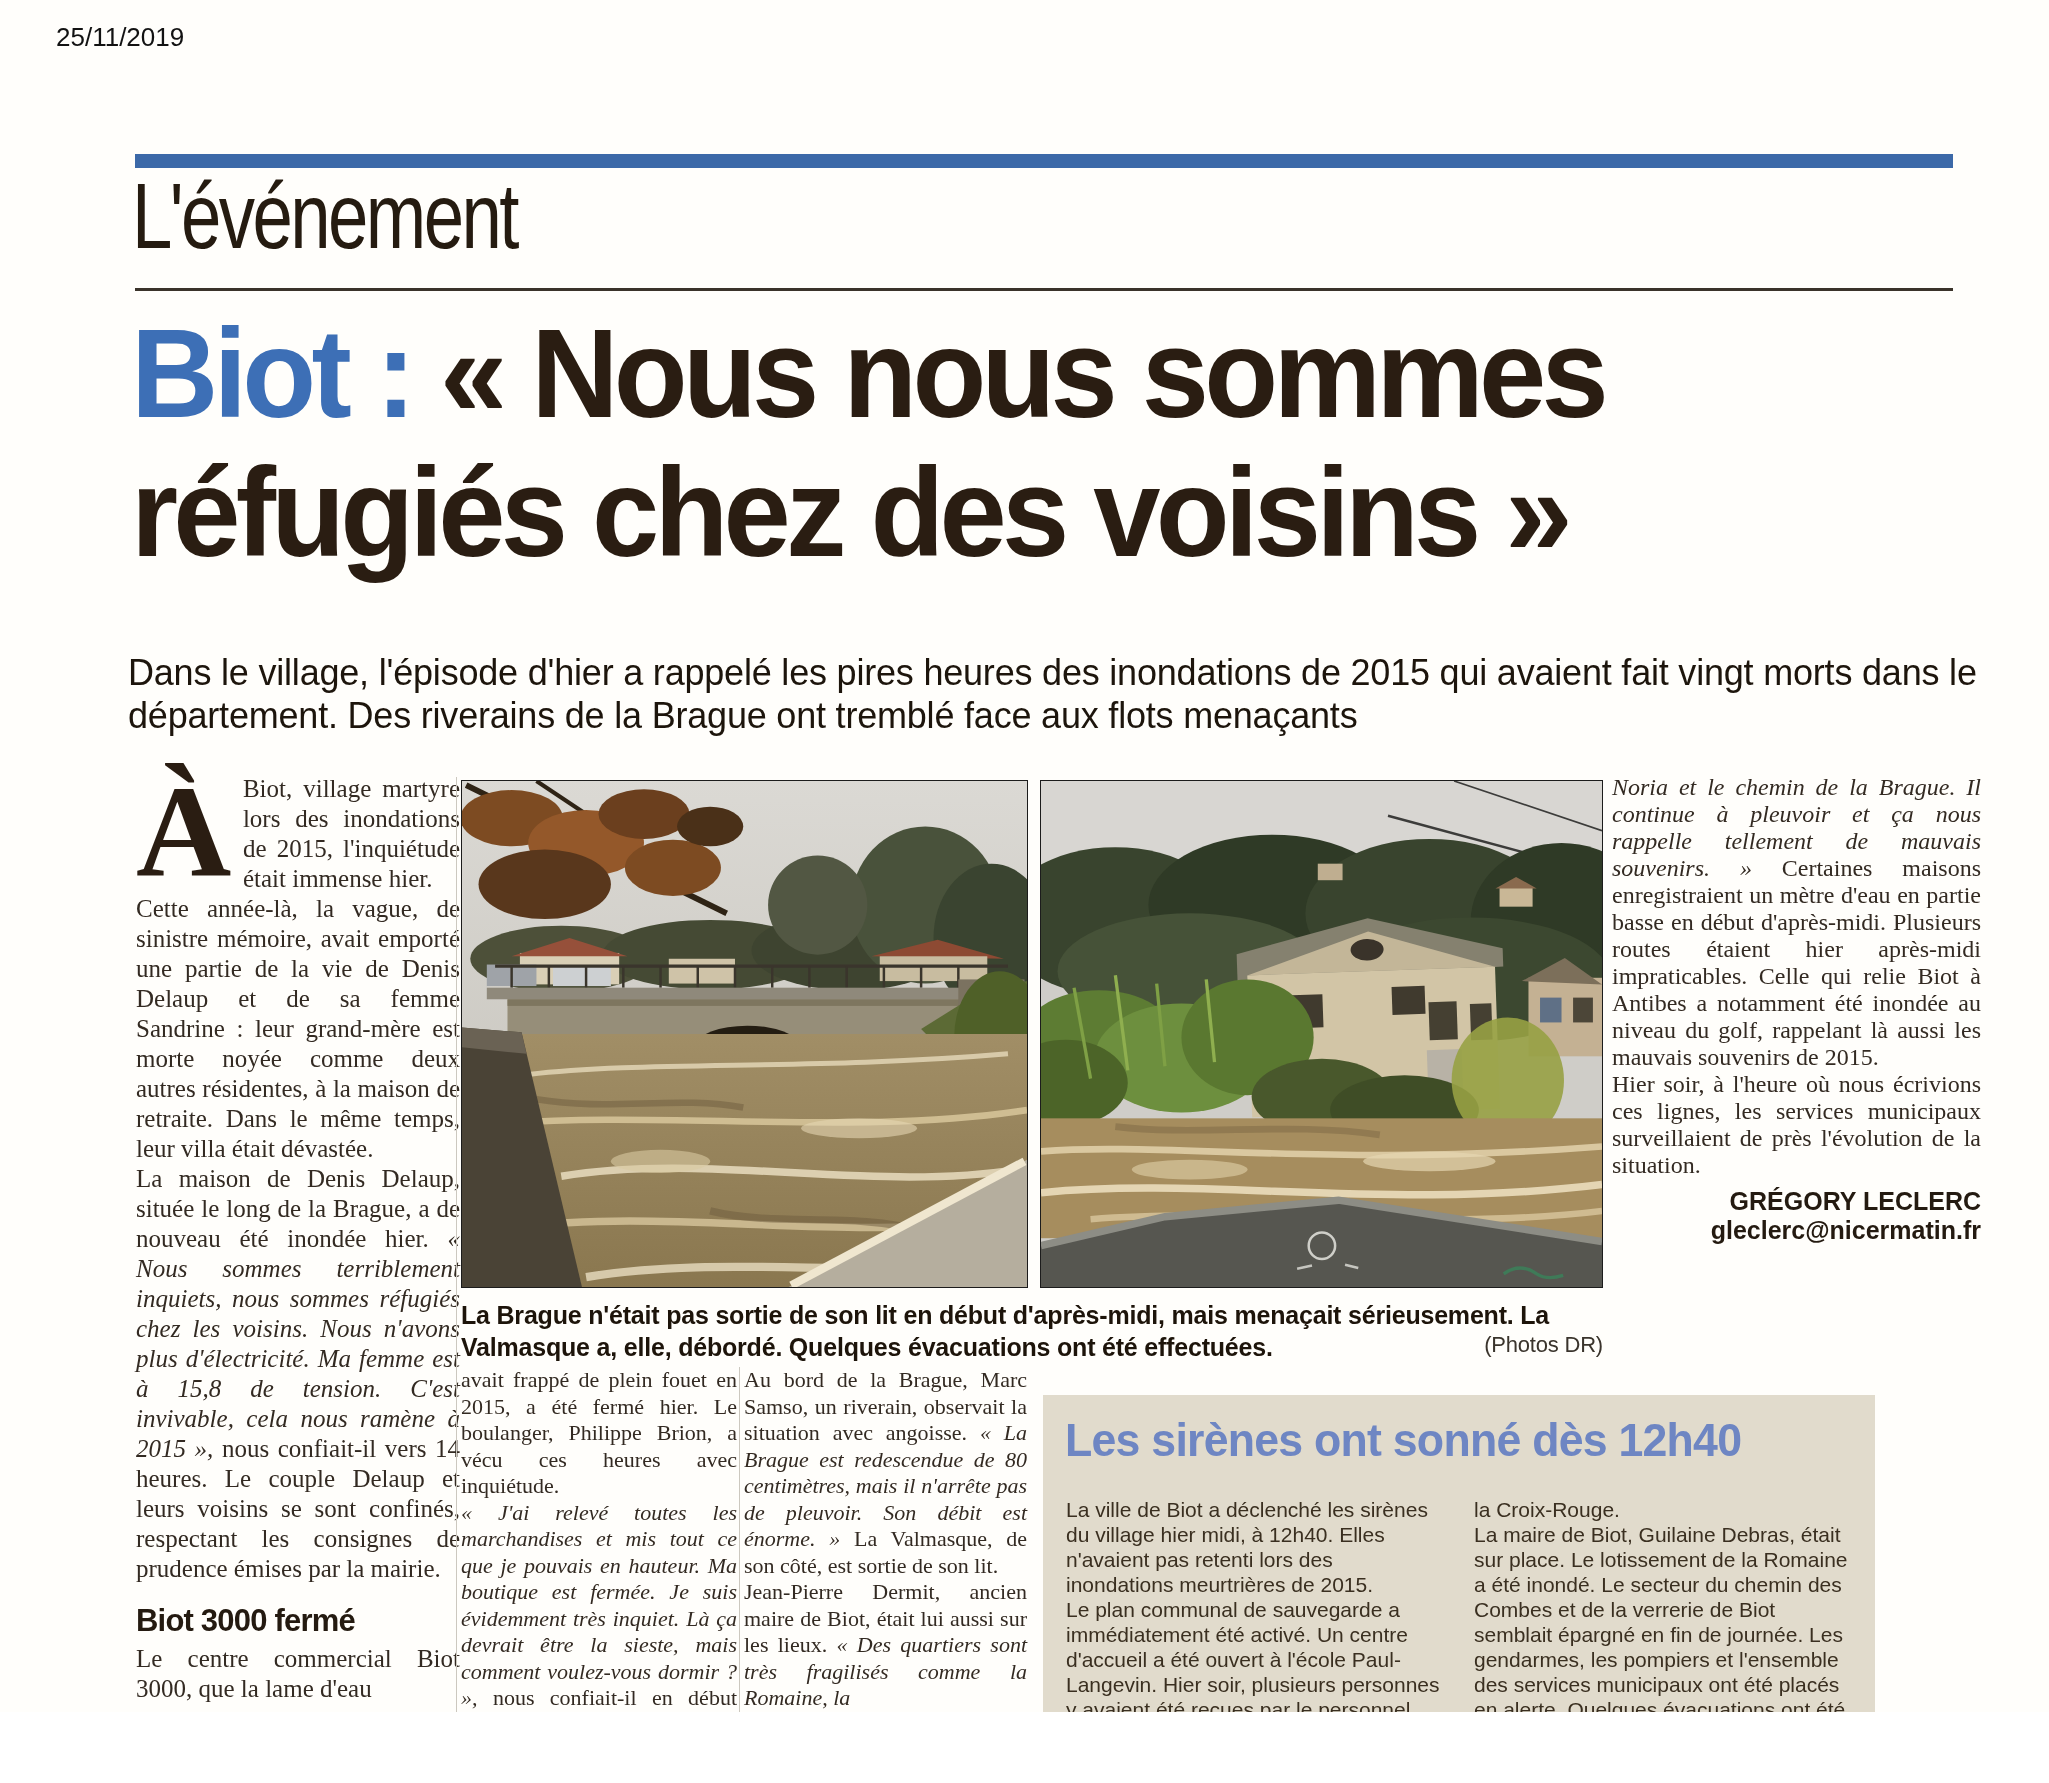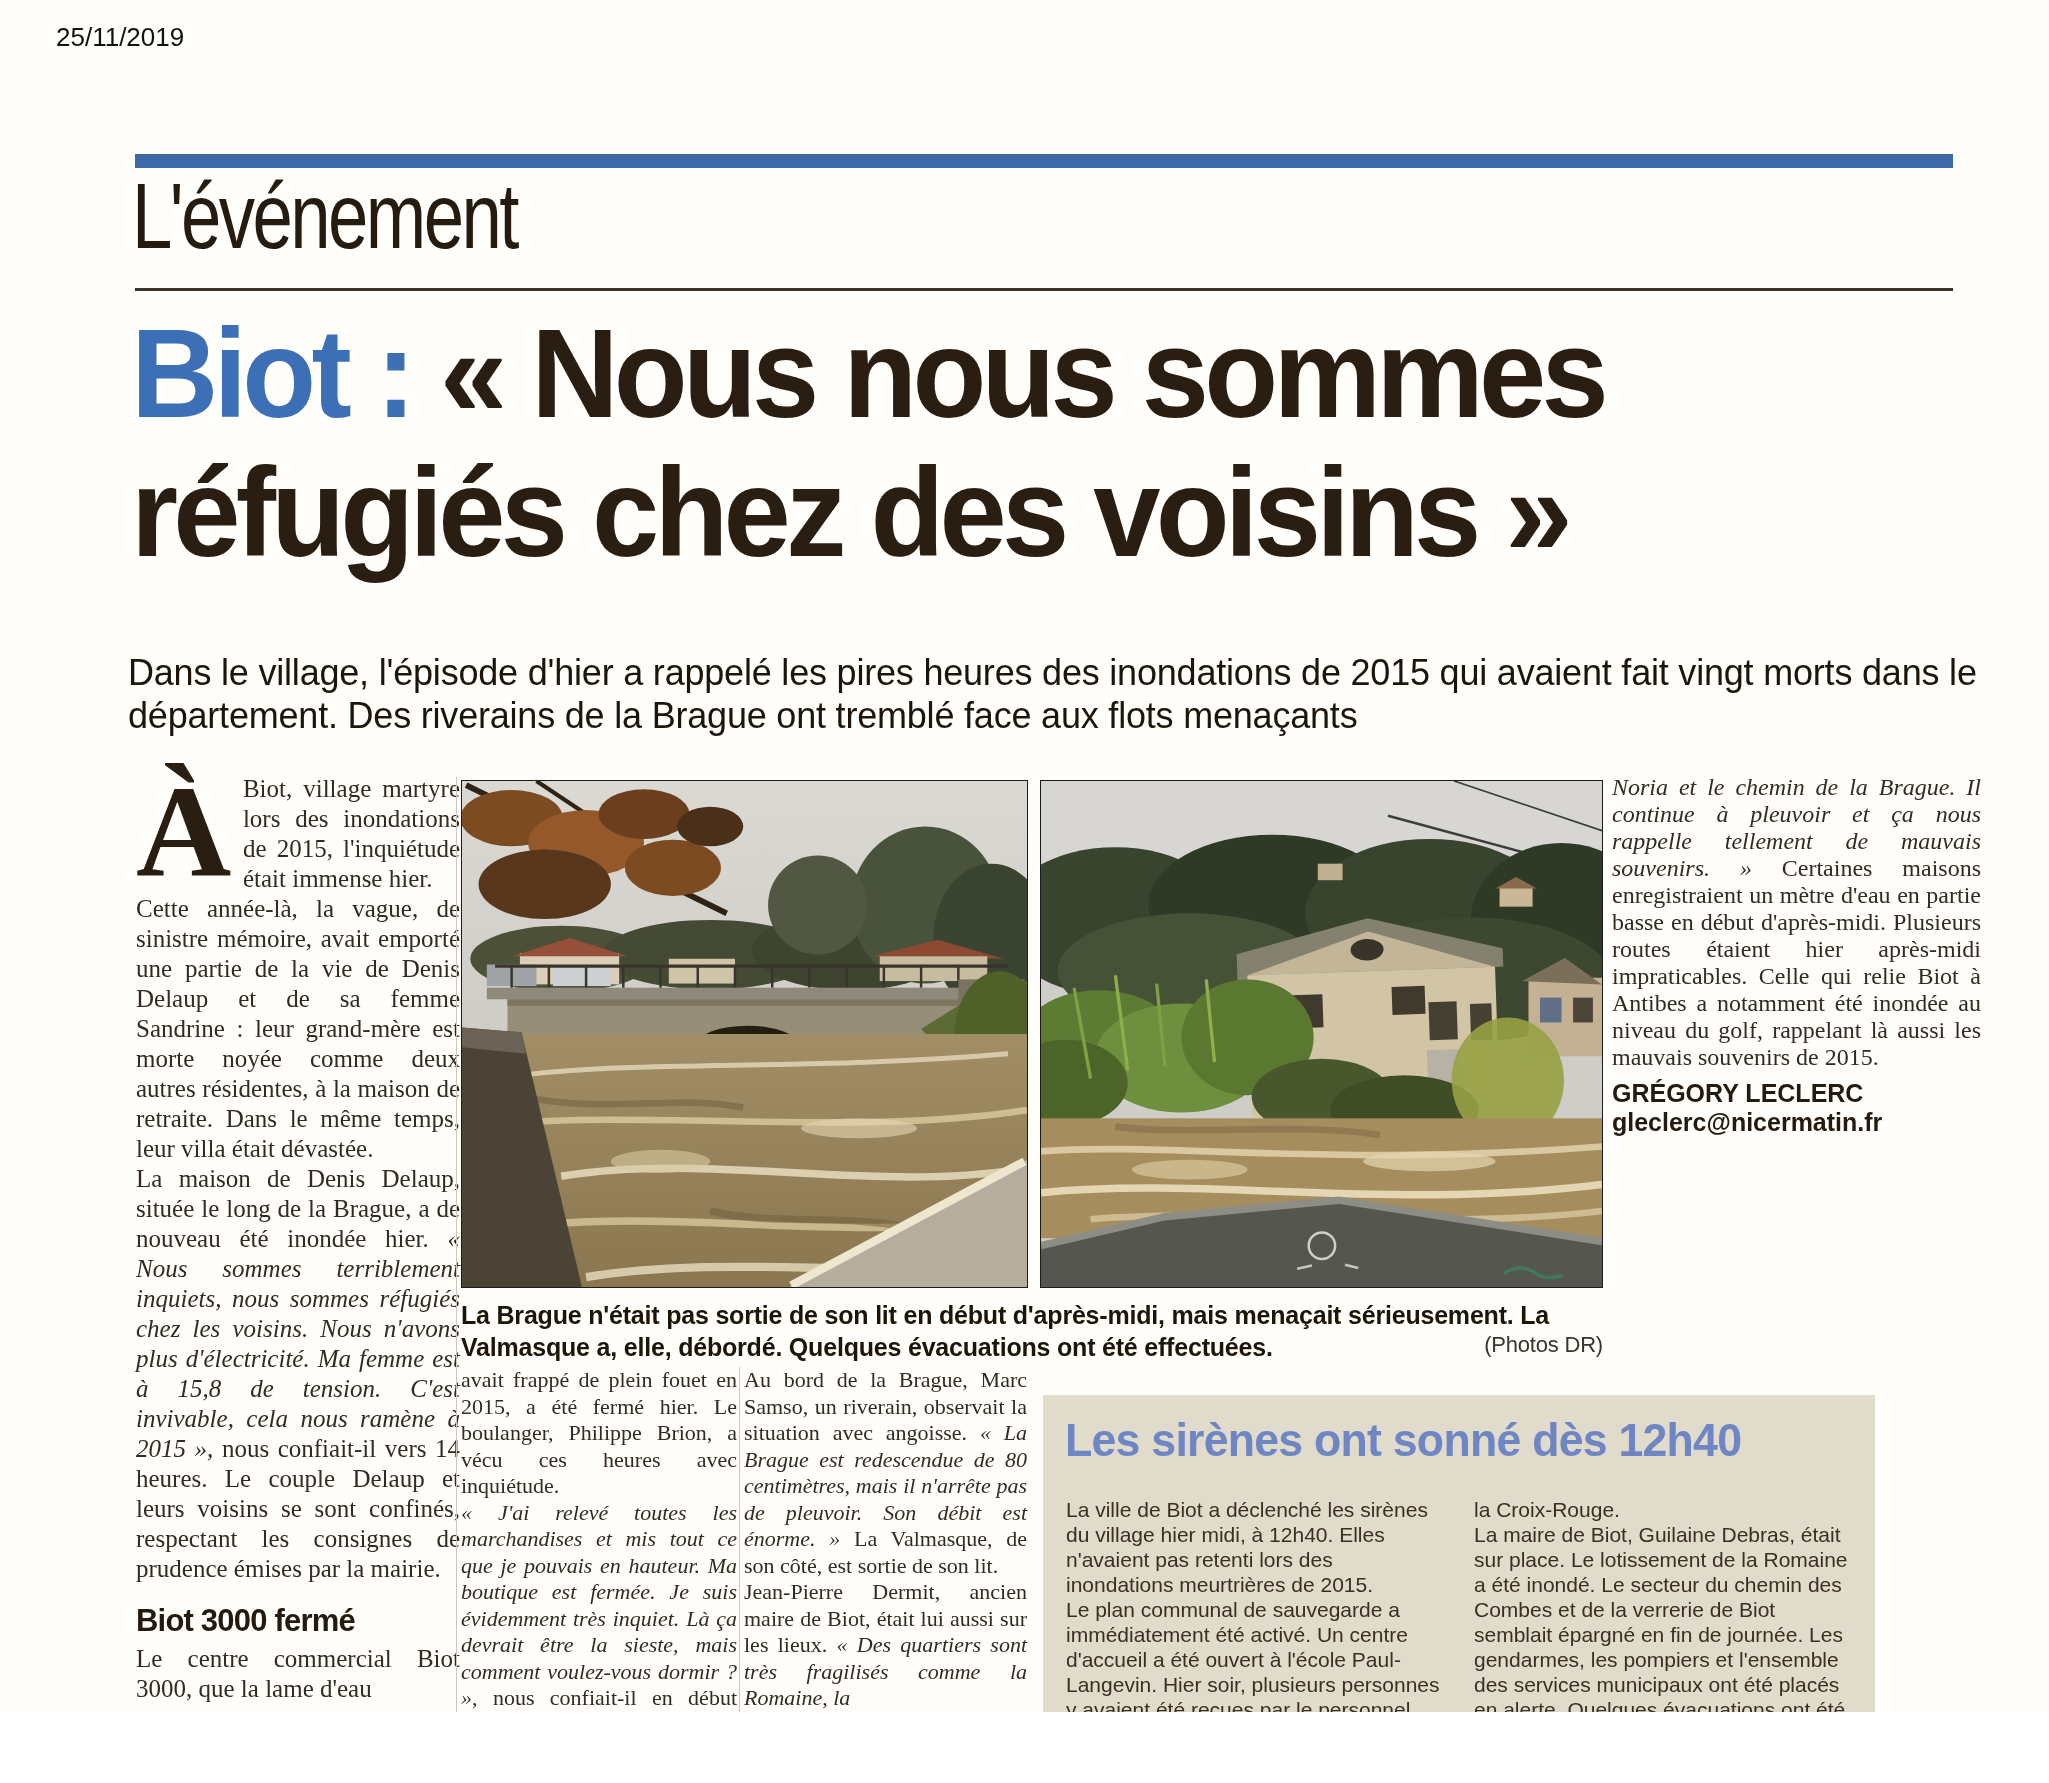--- a/index.html
+++ b/index.html
@@ -30,21 +30,21 @@
   #photo1{left:461px;top:780px;width:565px;height:506px;}
   #photo2{left:1040px;top:780px;width:561px;height:506px;}
   .photo svg{display:block;width:100%;height:100%;}
   .caption{position:absolute;left:461px;top:1299px;width:1142px;
         font-family:"Liberation Sans",sans-serif;font-weight:bold;font-size:25px;line-height:32px;
         letter-spacing:-0.2px;color:#1d140a;}
   .caption .credit{position:absolute;right:0;bottom:1.7px;font-weight:normal;font-size:22px;color:#3a342c;}
   .col2{left:461px;top:1367px;width:276px;font-size:22px;line-height:26.5px;}
   .col3{left:744px;top:1367px;width:283px;font-size:22px;line-height:26.5px;}
   .rightcol{left:1612px;top:774px;width:369px;font-size:24px;line-height:27px;}
-  .byline{margin-top:8.3px;text-align:left;font-family:"Liberation Sans",sans-serif;
+  .byline{margin-top:8.3px;text-align:right;font-family:"Liberation Sans",sans-serif;
         font-weight:bold;font-size:25px;line-height:29px;color:#241a10;}
   .box{position:absolute;left:1043px;top:1395px;width:832px;height:351px;background:#e1dbcc;overflow:hidden;}
   .box-title{margin:16.5px 0 0 21.5px;font-family:"Liberation Sans",sans-serif;font-weight:bold;
         font-size:47px;letter-spacing:-0.8px;color:#6e86c3;white-space:nowrap;
         transform:scaleX(.95);transform-origin:left top;}
   .box-cols{display:flex;gap:30px;margin:30px 23px 0 23px;
         font-family:"Liberation Sans",sans-serif;font-size:21px;line-height:25px;color:#3a2f20;align-items:center;}
   .box-col{flex:1;}
   .box-col p{margin:0;}
   .vsep{position:absolute;width:0.8px;background:#ccc8bf;}
@@ -249,20 +249,21 @@
     <p><i>« J'ai relevé toutes les marchandises et mis tout ce que je pouvais en hauteur. Ma boutique est fermée. Je suis évidemment très inquiet. Là ça devrait être la sieste, mais comment voulez-vous dormir ? », </i><span>nous confiait-il en début d'après-midi.</span></p>
   </div>
 
   <div class="col col3">
     <p><span>Au bord de la Brague, Marc Samso, un riverain, observait la situation avec angoisse. </span><i>« La Brague est redescendue de 80 centimètres, mais il n'arrête pas de pleuvoir. Son débit est énorme. » </i><span>La Valmasque, de son côté, est sortie de son lit.</span></p>
     <p><span>Jean-Pierre Dermit, ancien maire de Biot, était lui aussi sur les lieux. </span><i>« Des quartiers sont très fragilisés comme la Romaine, la</i></p>
   </div>
 
   <div class="col rightcol">
     <p><i>Noria et le chemin de la Brague. Il continue à pleuvoir et ça nous rappelle tellement de mauvais souvenirs. » </i><span>Certaines maisons enregistraient un mètre d'eau en partie basse en début d'après-midi. Plusieurs routes étaient hier après-midi impraticables. Celle qui relie Biot à Antibes a notamment été inondée au niveau du golf, rappelant là aussi les mauvais souvenirs de 2015.</span></p>
+    <p>Hier soir, à l'heure où nous écrivions ces lignes, les services municipaux surveillaient de près l'évolution de la situation.</p>
     <div class="byline">
       <div>GRÉGORY LECLERC</div>
       <div>gleclerc@nicermatin.fr</div>
     </div>
   </div>
 
   <div class="box">
     <div class="box-title">Les sirènes ont sonné dès 12h40</div>
     <div class="box-cols">
       <div class="box-col">

